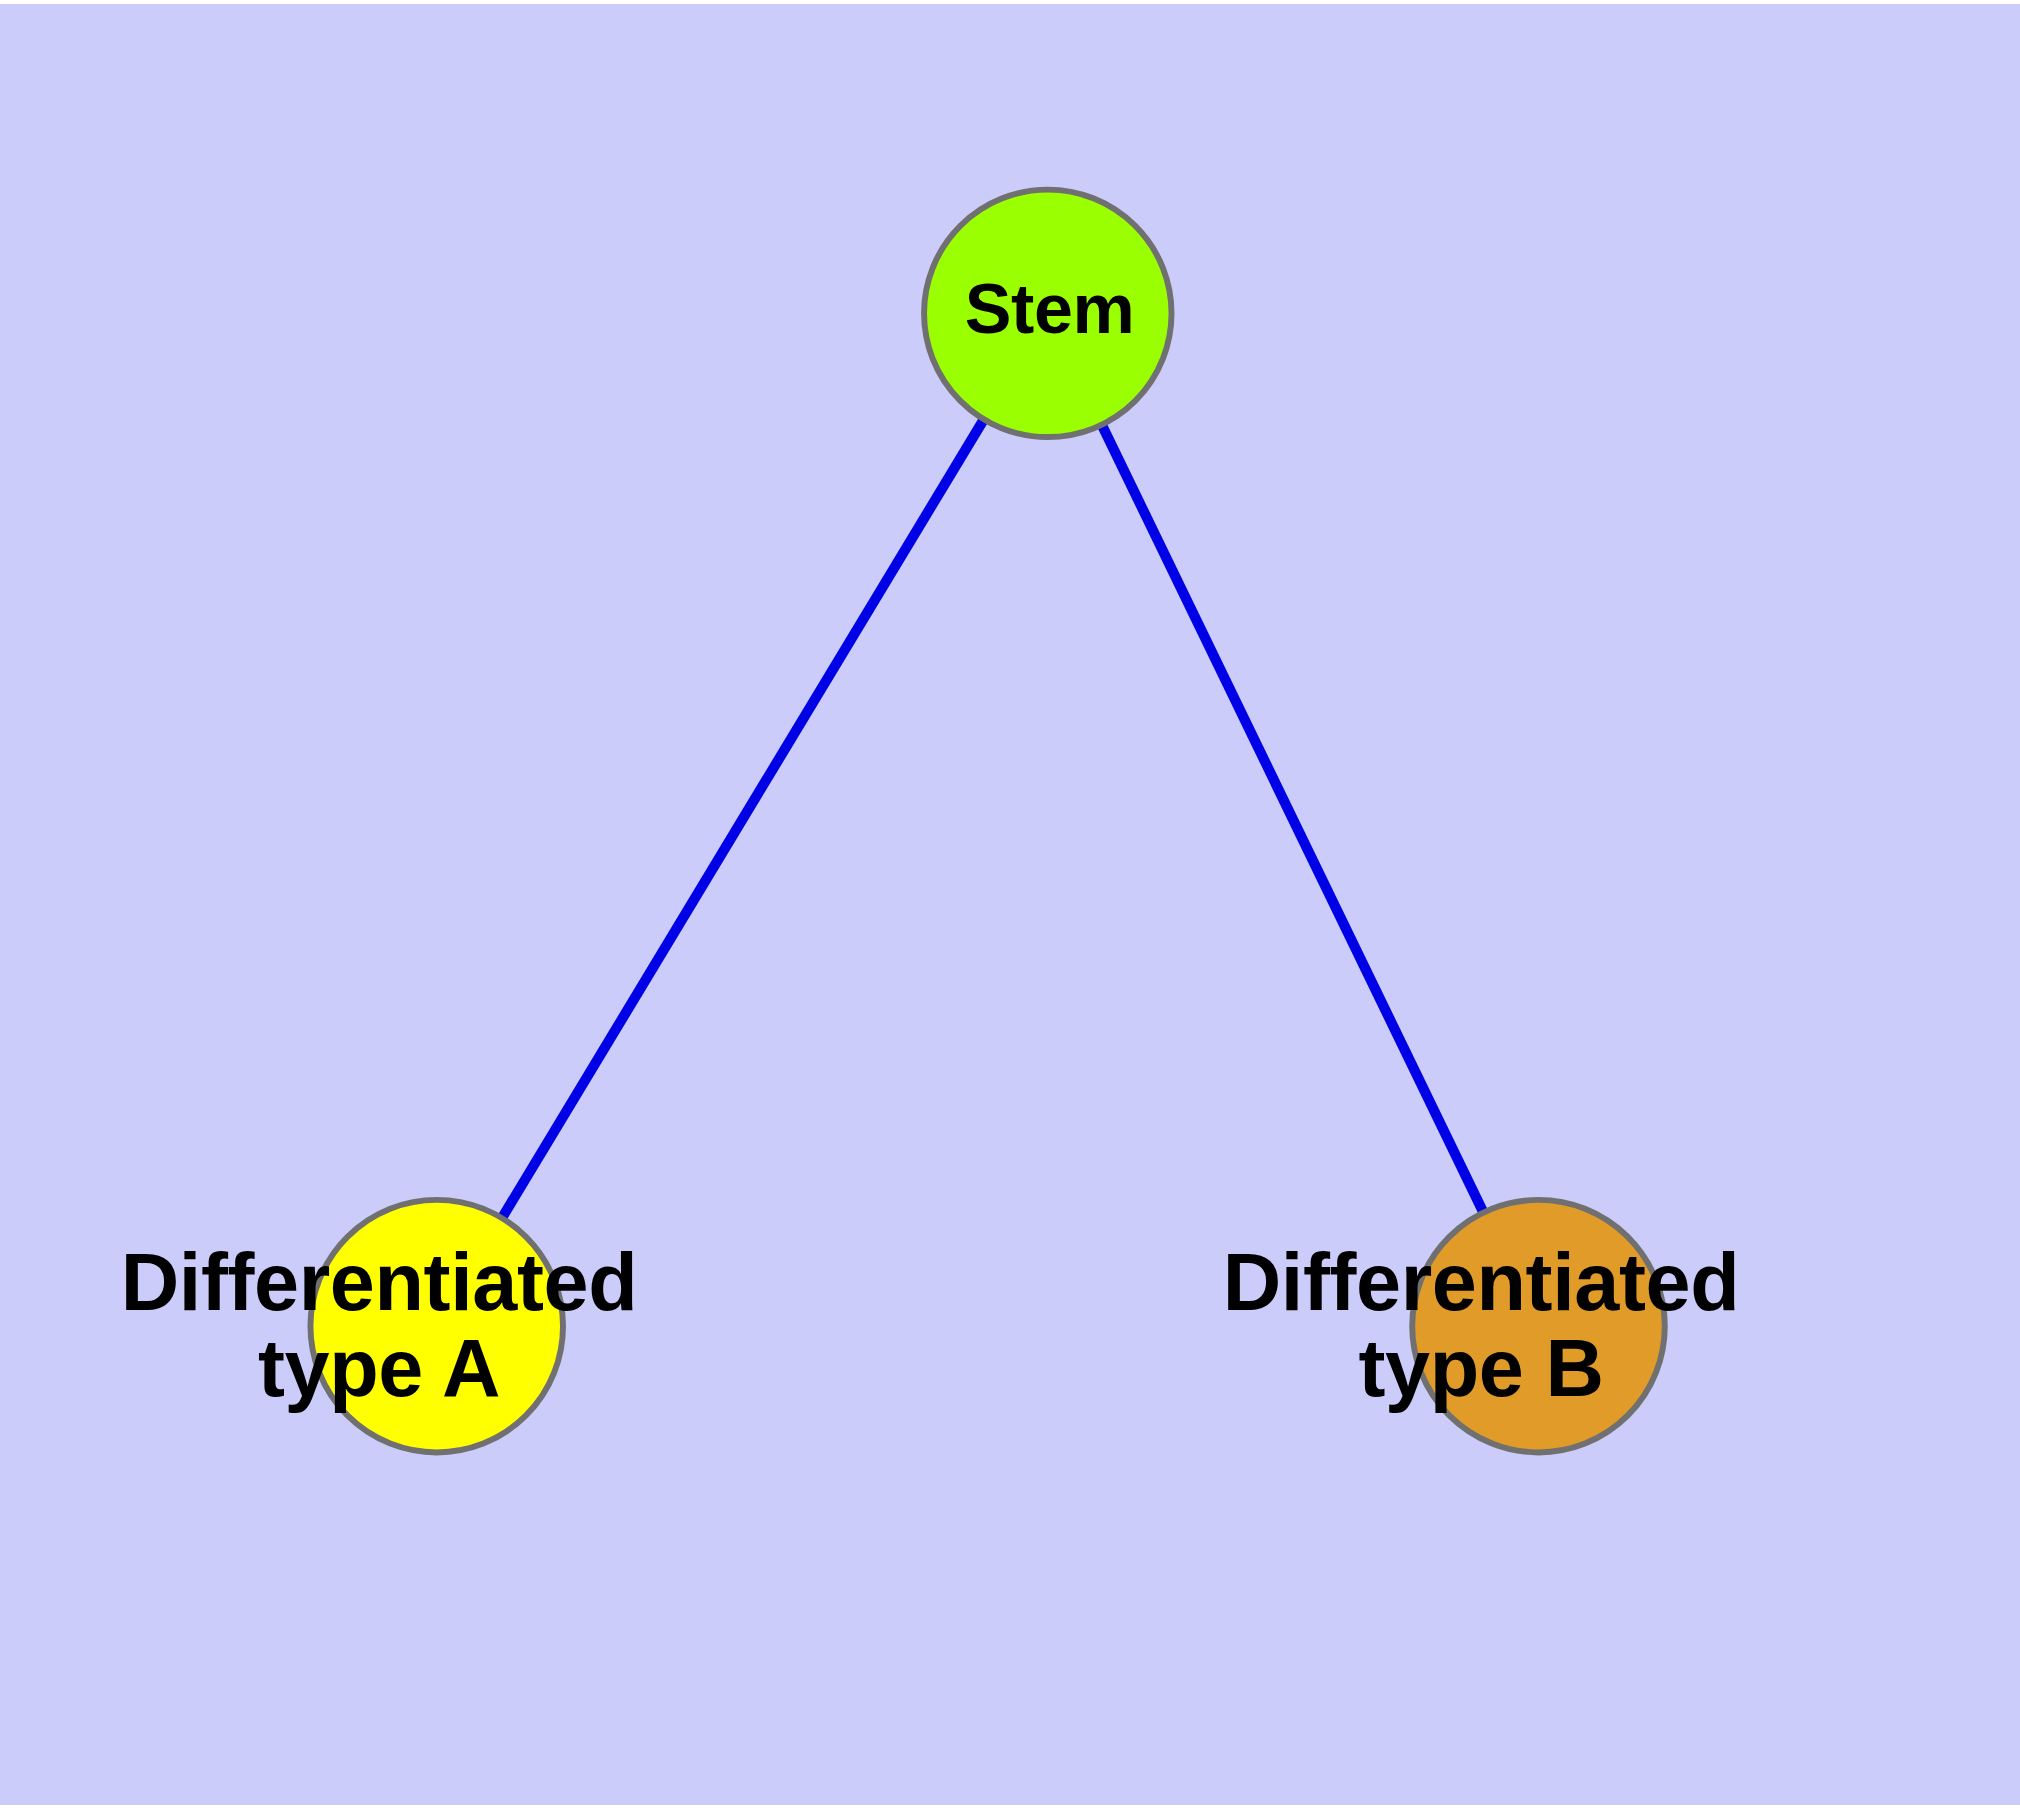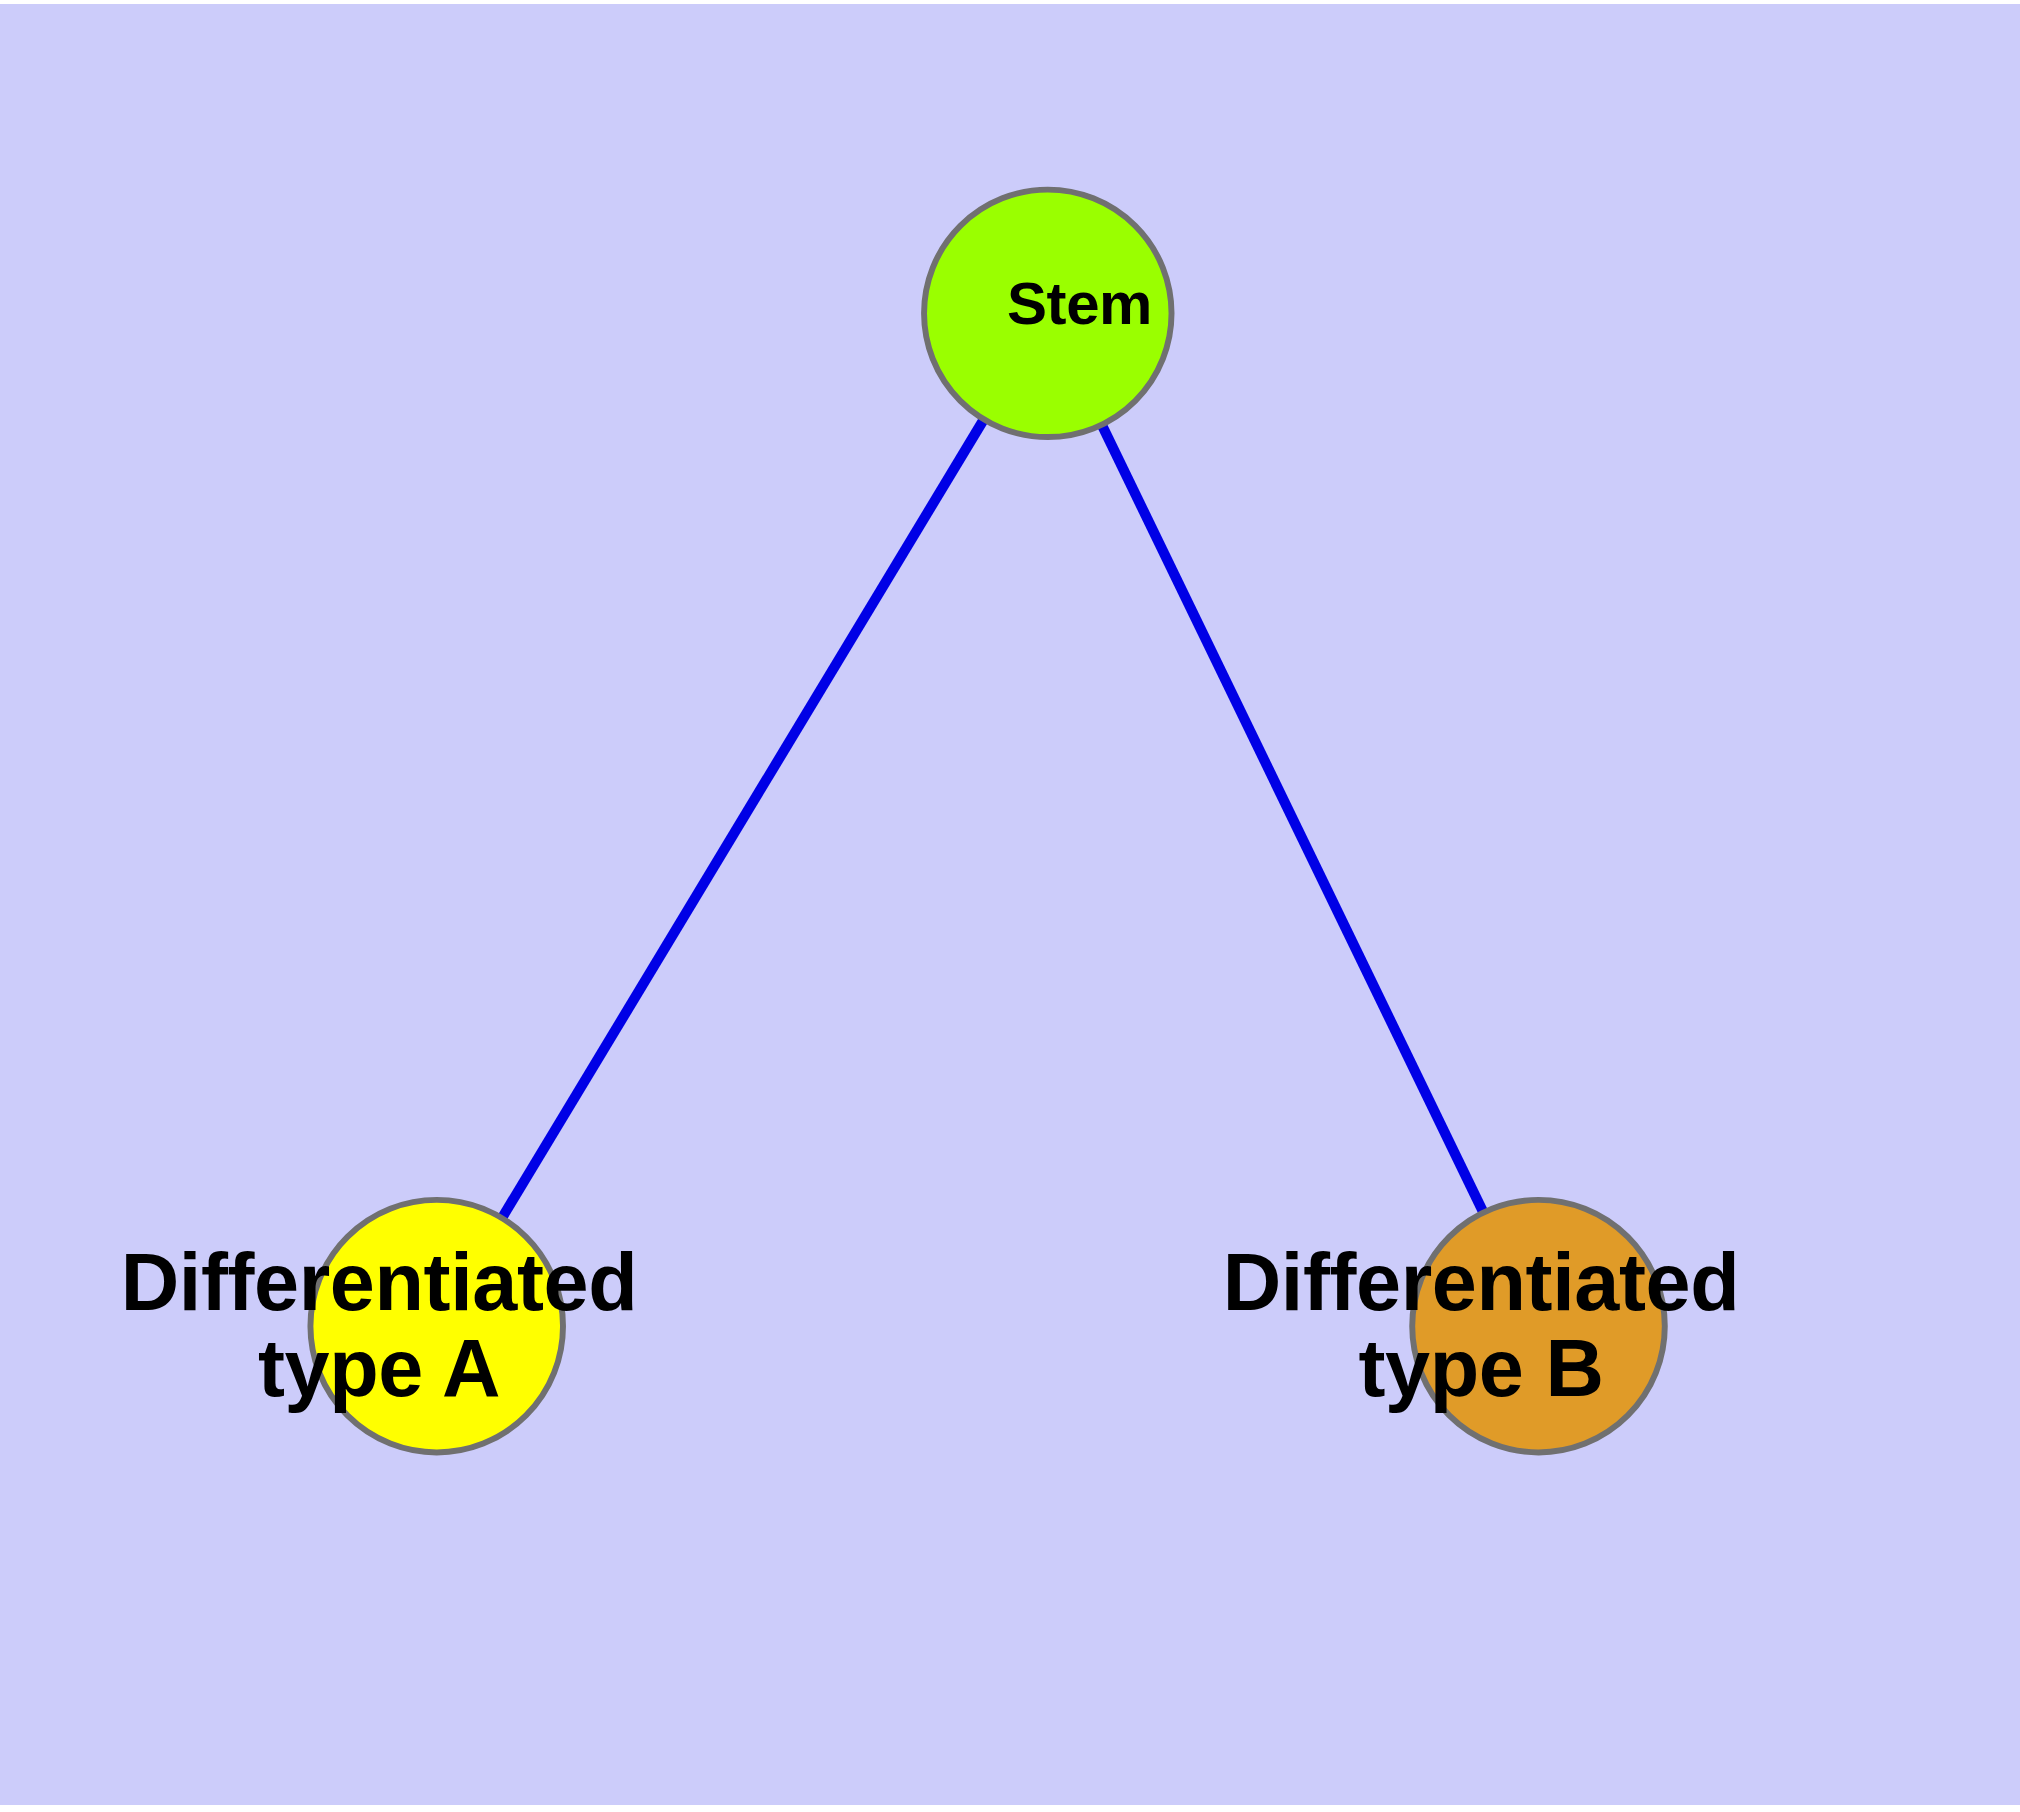--- a/index.html
+++ b/index.html
@@ -63,21 +63,21 @@
           <line x1="1300.5329268115072" y1="498.18971941235054" x2="1749.158973320692" y2="1424.1104889779397" stroke="#0000e6" stroke-width="12" stroke-linecap="butt"></line>
         </g>
       <g id="node-layer">
           <circle cx="1236" cy="365" r="146" fill="#9aff00" stroke="#707070" stroke-width="7"></circle>
           <circle cx="515" cy="1560" r="149" fill="#ffff00" stroke="#707070" stroke-width="7"></circle>
           <circle cx="1815" cy="1560" r="149" fill="#e09b28" stroke="#707070" stroke-width="7"></circle>
         </g>
     </svg>
 
     <div id="label-layer">
-        <div class="node-label label-stem" style="font-size: 60px; left: 783px; top: 268px;">Stem</div>
+        <div class="node-label label-stem" style="font-size: 70px; left: 753px; top: 268px;">Stem</div>
         <div class="node-label label-leaf" style="font-size: 81px; left: -45px; top: 1236px;">Differentiated
 type A</div>
         <div class="node-label label-leaf" style="font-size: 81px; left: 1057px; top: 1236px;">Differentiated
 type B</div>
       </div>
 
   </div>
 </div>
 
 

